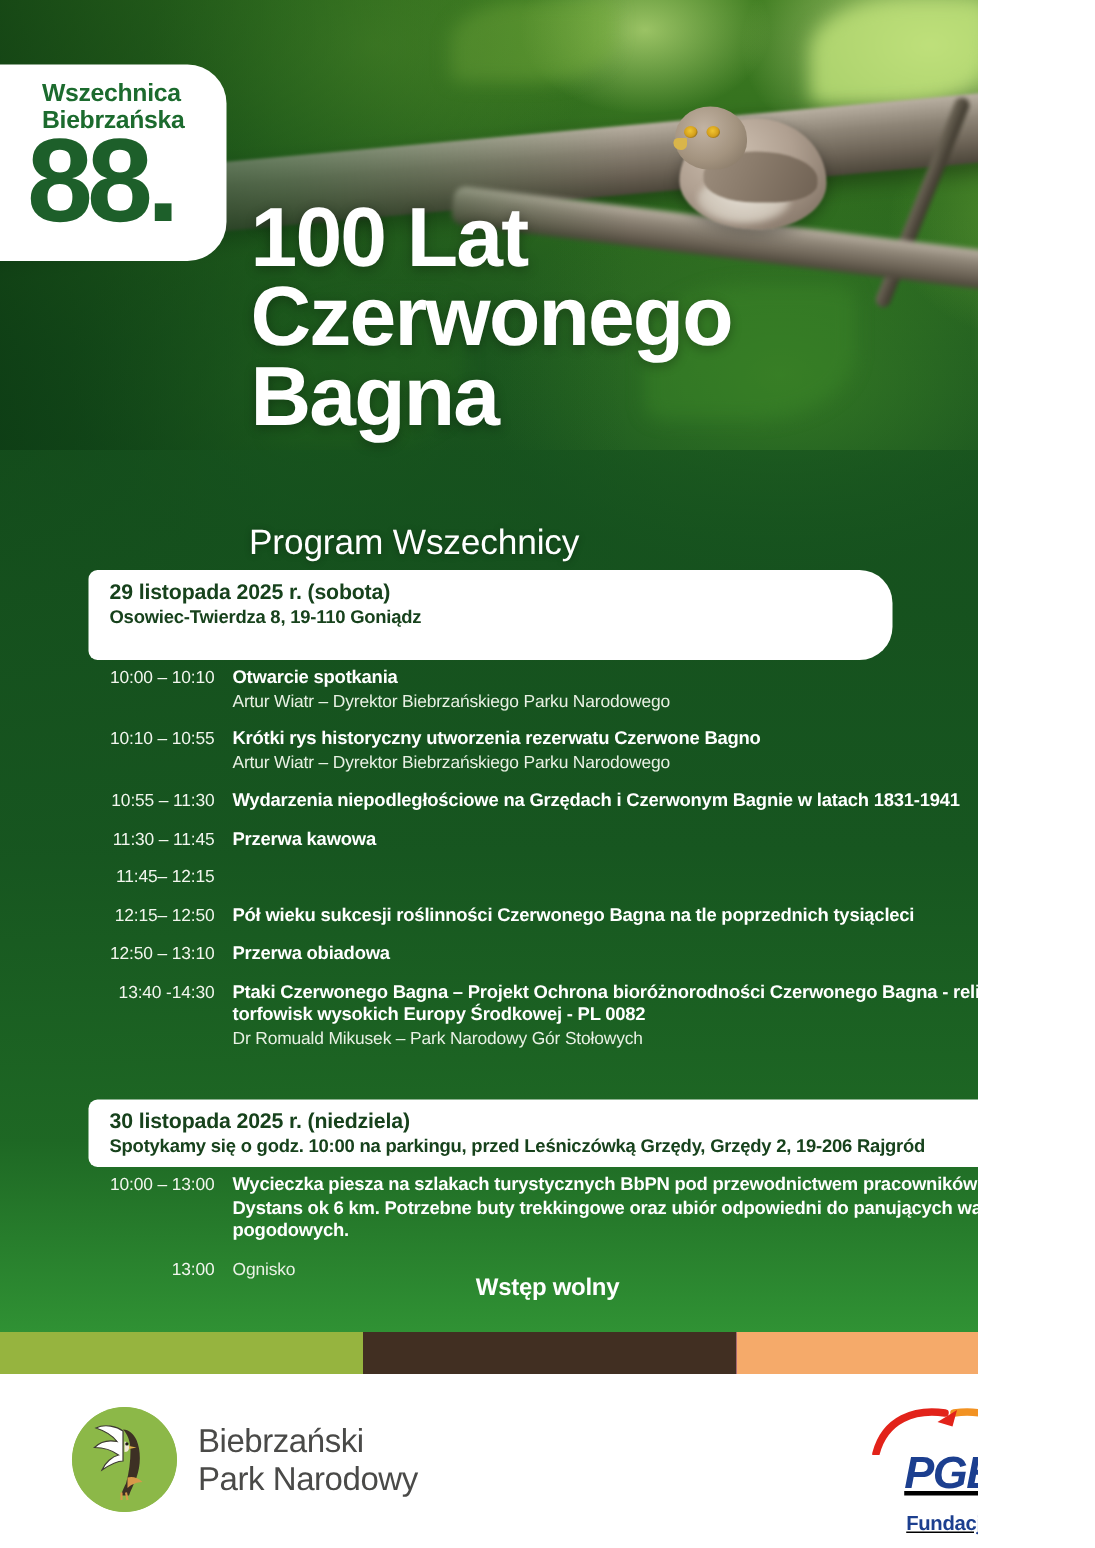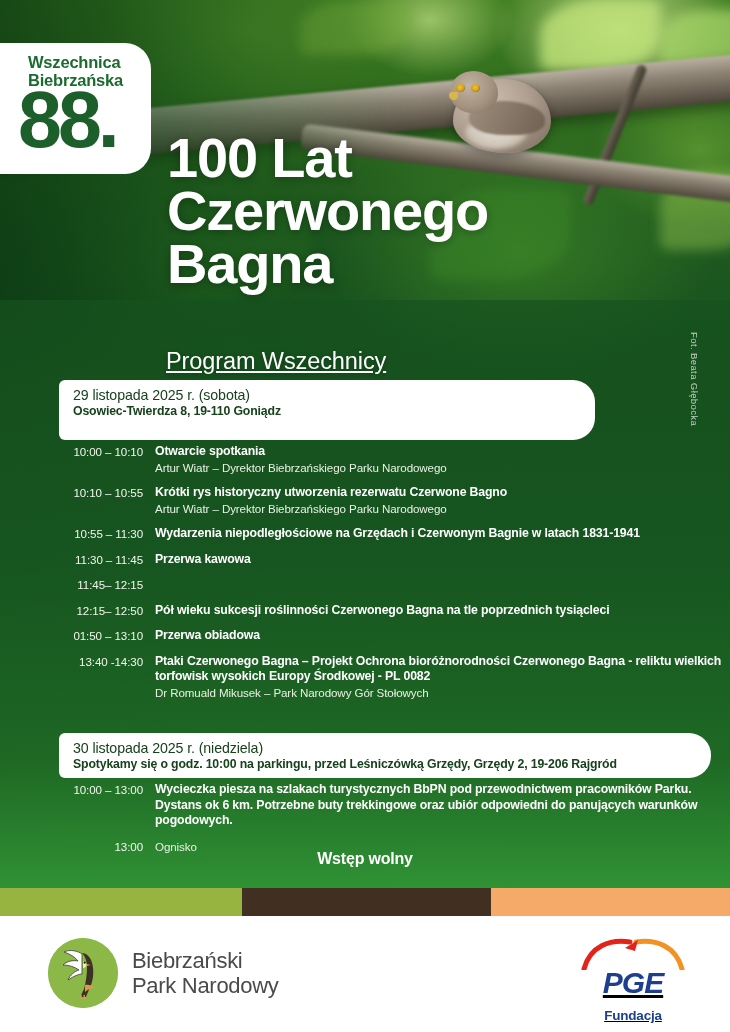--- a/index.html
+++ b/index.html
@@ -5,21 +5,21 @@
   * { box-sizing: border-box; margin: 0; padding: 0; }
   html, body {
     width: 730px;
     height: 1032px;
     background: #ffffff;
     font-family: "Liberation Sans", sans-serif;
     overflow: hidden;
   }
   .poster {
     position: relative;
-    width: 730px;
+    width: 652px;
     height: 1032px;
     background: #6d28d9;
     overflow: hidden;
   }
 
   
   .photo-area {
     position: absolute;
     left: 0; top: 0;
     width: 730px;
@@ -151,21 +151,20 @@
     text-shadow: 0 2px 8px rgba(0,0,0,0.30);
   }
   .main-title div { white-space: nowrap; }
   .subtitle {
     position: absolute; left: 166px; top: 348px;
     z-index: 5;
     color: #ffffff;
     font-size: 23.5px;
     letter-spacing: -0.1px;
     text-shadow: 0 1px 5px rgba(0,0,0,0.30);
-    text-decoration: underline;
   }
 
   
   .photo-credit {
     position: absolute;
     left: 700px; top: 332px;
     z-index: 5;
     color: rgba(255,255,255,0.72);
     font-size: 9.5px;
     letter-spacing: 0.4px;
@@ -180,21 +179,21 @@
     left: 59px;
     background: #ffffff;
     border-radius: 6px 22px 22px 6px;
     z-index: 5;
     padding: 7px 20px 8px 14px;
   }
   #banner-day1 { top: 380px; width: 536px; height: 60px; }
   #banner-day2 { top: 733px; width: 652px; height: 45px; }
   .day-date {
     color: #17421c;
-    font-weight: normal;
+    font-weight: bold;
     font-size: 14.2px;
     line-height: 17px;
     letter-spacing: -0.1px;
   }
   .day-place {
     color: #17421c;
     font-weight: bold;
     font-size: 12.3px;
     line-height: 15px;
     letter-spacing: -0.15px;
@@ -391,21 +390,21 @@
       <div class="sch-row">
         <div class="sch-time">11:45– 12:15</div>
       </div>
       <div class="sch-row">
         <div class="sch-time">12:15– 12:50</div>
         <div class="sch-body">
           <div class="sch-title">Pół wieku sukcesji roślinności Czerwonego Bagna na tle poprzednich tysiącleci</div>
         </div>
       </div>
       <div class="sch-row">
-        <div class="sch-time">01:50 – 13:10</div>
+        <div class="sch-time">12:50 – 13:10</div>
         <div class="sch-body">
           <div class="sch-title">Przerwa obiadowa</div>
         </div>
       </div>
       <div class="sch-row">
         <div class="sch-time">13:40 -14:30</div>
         <div class="sch-body">
           <div class="sch-title">Ptaki Czerwonego Bagna – Projekt Ochrona bioróżnorodności Czerwonego Bagna - reliktu wielkich torfowisk wysokich Europy Środkowej - PL 0082</div>
           <div class="sch-speaker">Dr Romuald Mikusek – Park Narodowy Gór Stołowych</div>
         </div>

